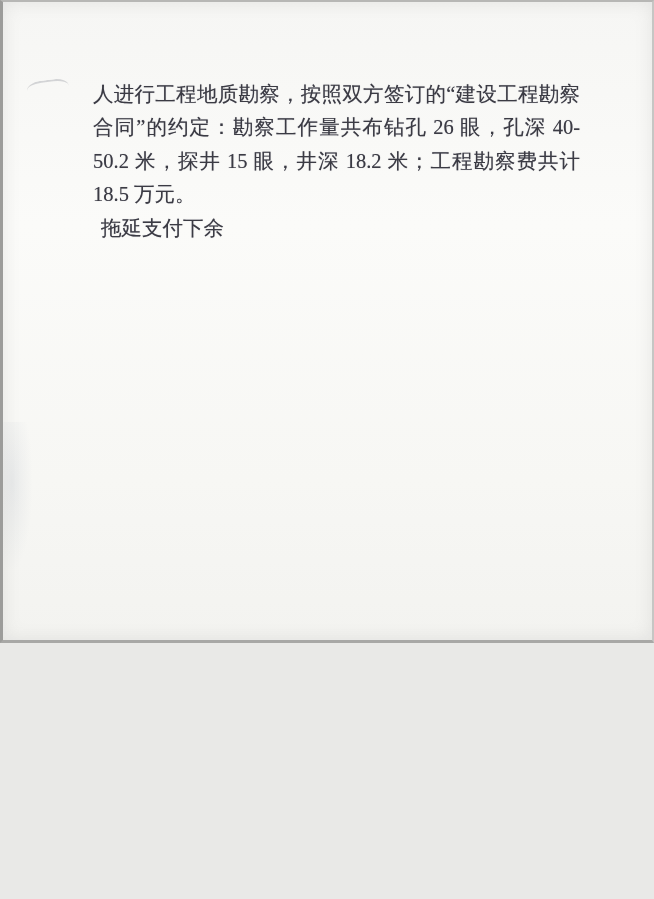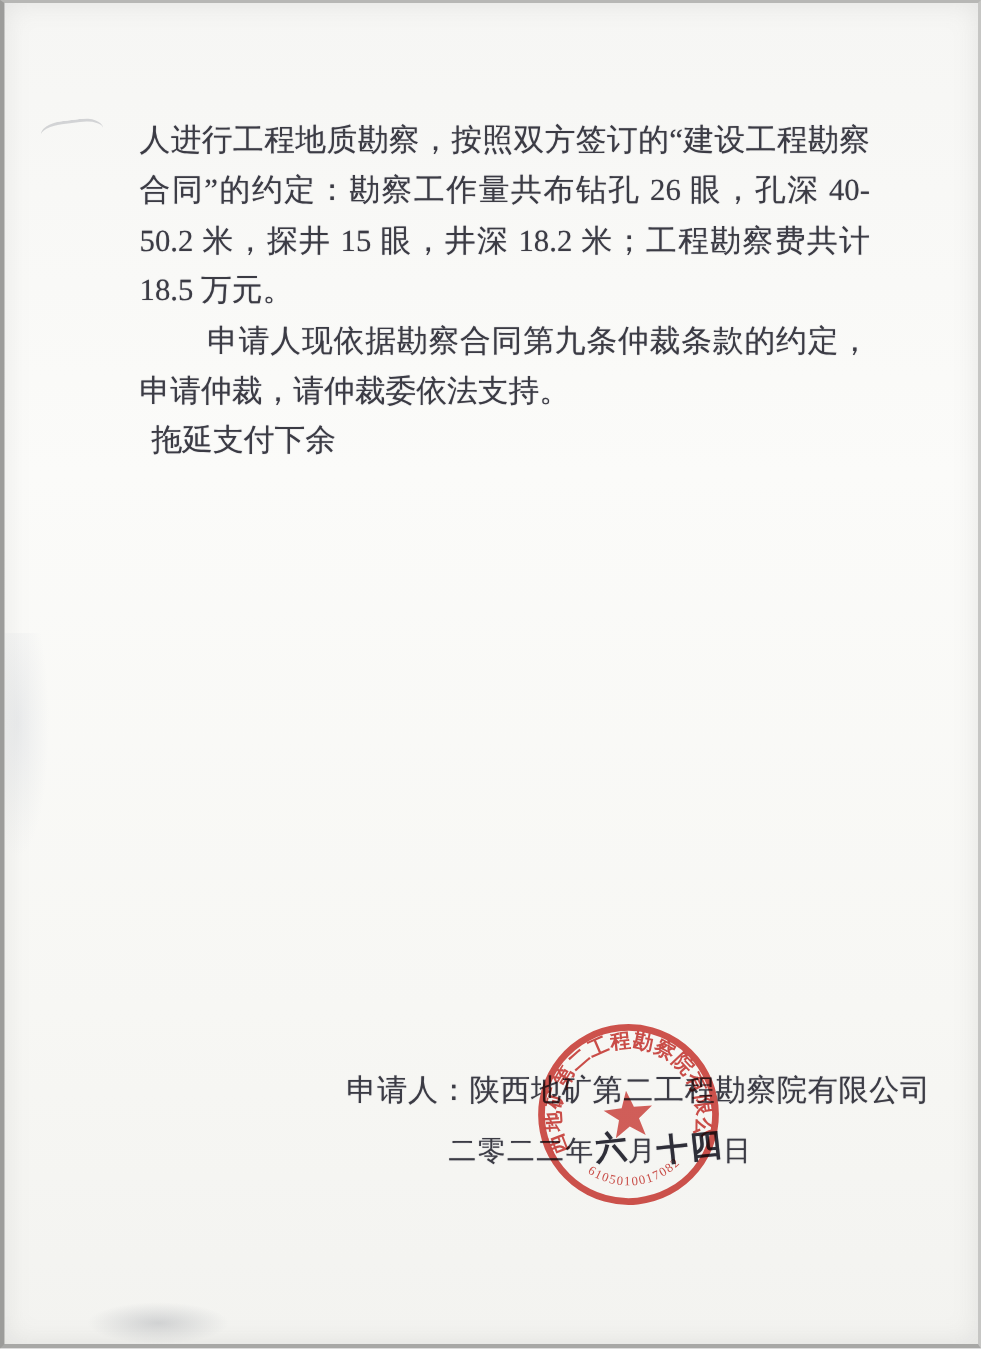--- a/index.html
+++ b/index.html
@@ -3,21 +3,21 @@
 <meta charset="utf-8">
 <style>
   html, body { margin: 0; padding: 0; }
   body {
     width: 654px; height: 899px;
     background: #e9e9e7;
     font-family: "Liberation Serif", "DejaVu Serif", serif;
   }
   .page {
     position: relative;
-    width: 654px; height: 899px;
+    width: 654px; height: 643px;
     box-sizing: border-box;
     background: linear-gradient(180deg, #f6f6f4 0%, #fbfbf9 35%, #f7f7f4 75%, #f3f3f0 100%);
     border-left: 3px solid #9c9c9a;
     border-top: 2px solid #b7b7b5;
     border-right: 2px solid #c6c6c4;
     border-bottom: 3px solid #a8a8a6;
     box-shadow: inset 0 0 18px rgba(110,110,115,.14);
     overflow: hidden;
   }
 
@@ -89,21 +89,20 @@
 
 <div class="page">
 
   <div class="mark-curve"></div>
   <div class="smudge-left"></div>
   <div class="smudge-bottom"></div>
 
   <div class="doc-text">
     <div id="paragraphs">
         <p class="para">人进行工程地质勘察，按照双方签订的“建设工程勘察合同”的约定：勘察工作量共布钻孔 26 眼，孔深 40-50.2 米，探井 15 眼，井深 18.2 米；工程勘察费共计 18.5 万元。</p>
-        <p class="para indent">申请人现依据勘察合同第九条仲裁条款的约定，申请仲裁，请仲裁委依法支持。</p>
       </div>
     <p class="committee">拖延支付下余</p>
   </div>
 
   <div class="sign-line"><span>申请人：</span><span>陕西地矿第二工程勘察院有限公司</span></div>
 
   <div class="date-line"><span>二零二二年</span><span class="hand">六</span><span>月</span><span class="hand">十四</span><span>日</span></div>
 
   <div class="seal">
     <svg viewBox="0 0 126 126" width="126" height="126">

